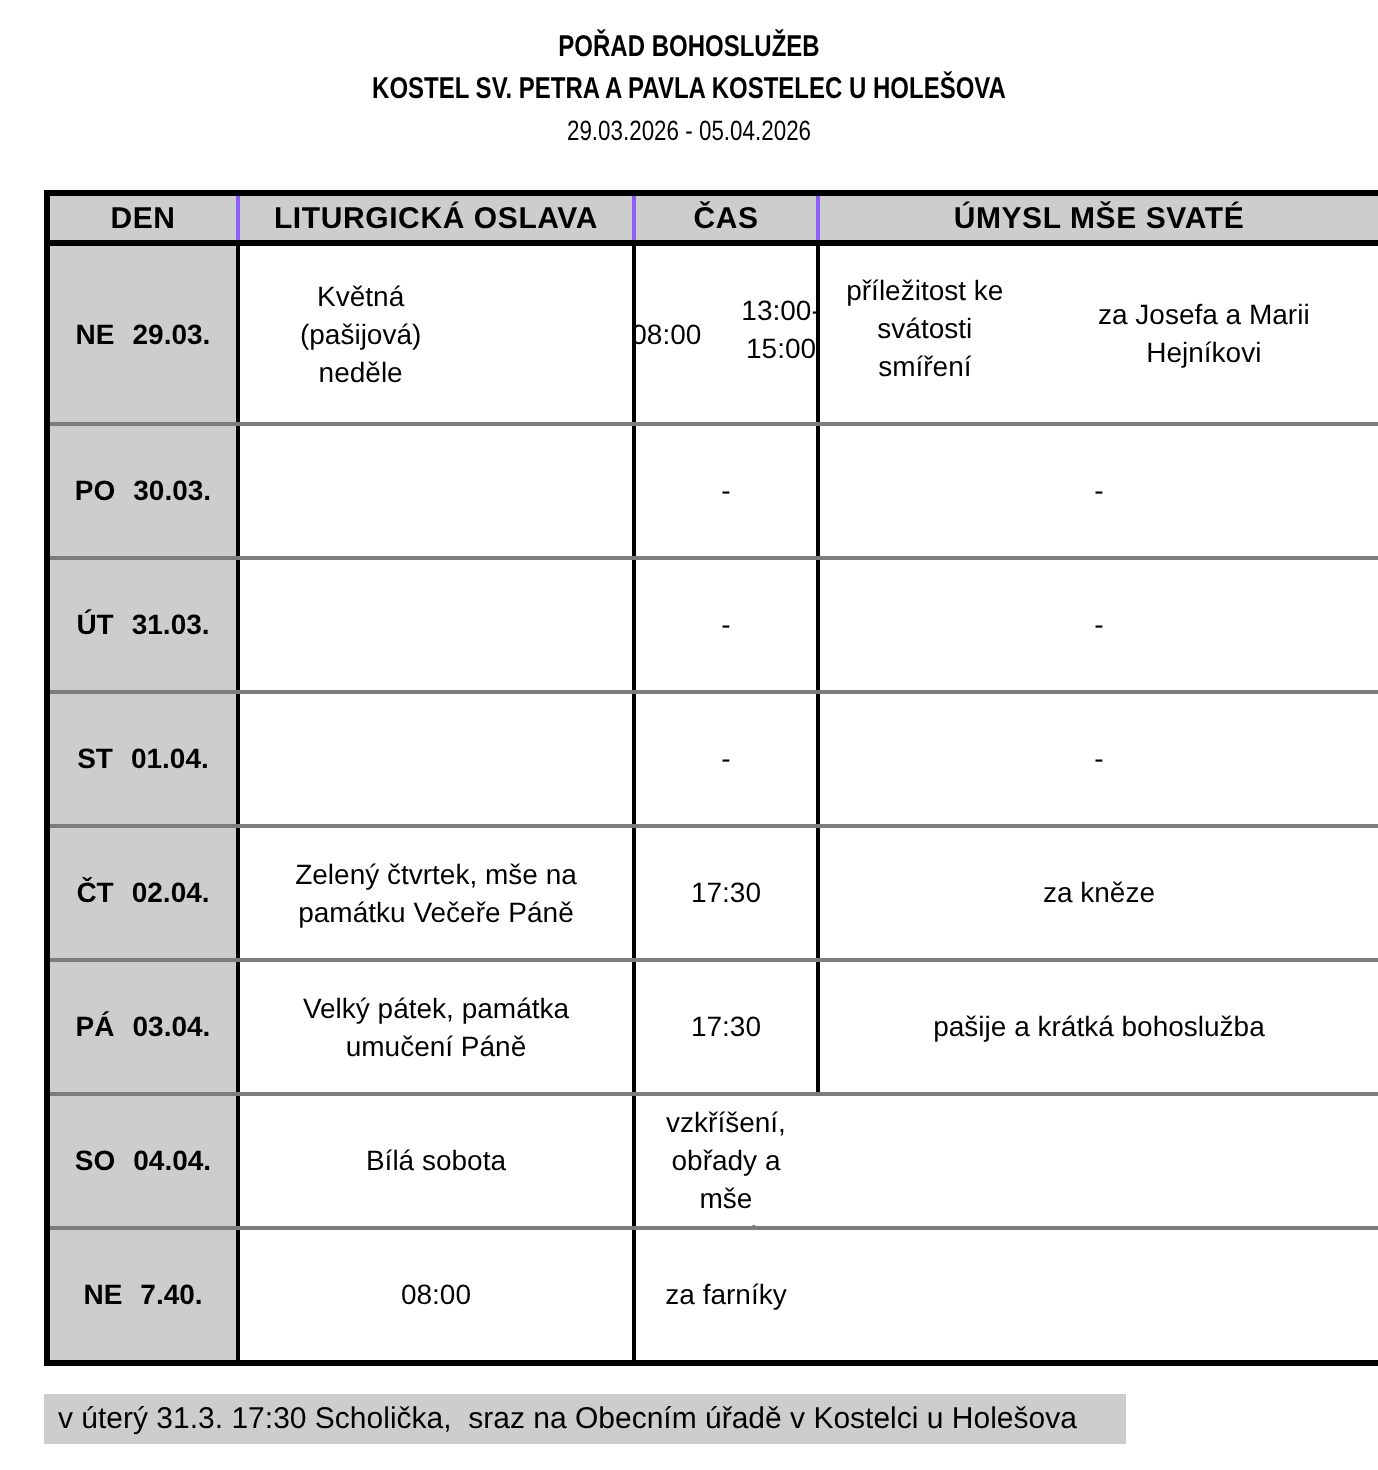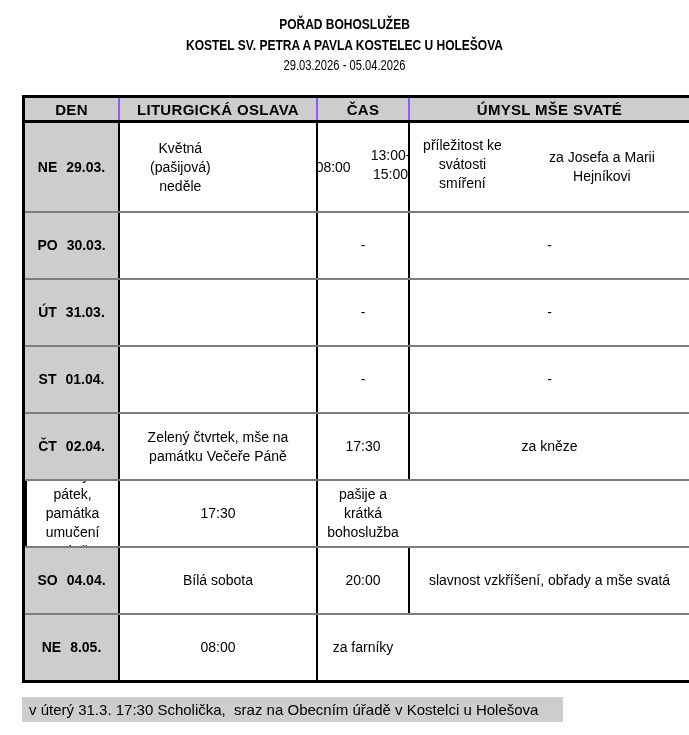--- a/index.html
+++ b/index.html
@@ -190,39 +190,42 @@
       <div class="cell day">
         <span>ČT</span>
         <span>02.04.</span>
       </div>
       <div class="cell celebration">Zelený čtvrtek, mše na památku Večeře Páně</div>
       <div class="cell">17:30</div>
       <div class="cell">za kněze</div>
     </div>
 
     <div class="row">
+      <div class="cell day">
+        <span>PÁ</span>
+        <span>03.04.</span>
+      </div>
       <div class="cell celebration">Velký pátek, památka umučení Páně</div>
       <div class="cell">17:30</div>
       <div class="cell">pašije a krátká bohoslužba</div>
     </div>
 
     <div class="row">
       <div class="cell day">
         <span>SO</span>
         <span>04.04.</span>
       </div>
       <div class="cell celebration">Bílá sobota</div>
-      <div class="cell">20:00</div>
       <div class="cell">slavnost vzkříšení, obřady a mše svatá</div>
     </div>
 
     <div class="row">
       <div class="cell day">
         <span>NE</span>
-        <span>8.05.</span>
+        <span>7.40.</span>
       </div>
       <div class="cell">08:00</div>
       <div class="cell">za farníky</div>
     </div>
 
   </div>
 
   <div class="footerbar">v úterý 31.3. 17:30 Scholička,  sraz na Obecním úřadě v Kostelci u Holešova</div>
 
 </div>

